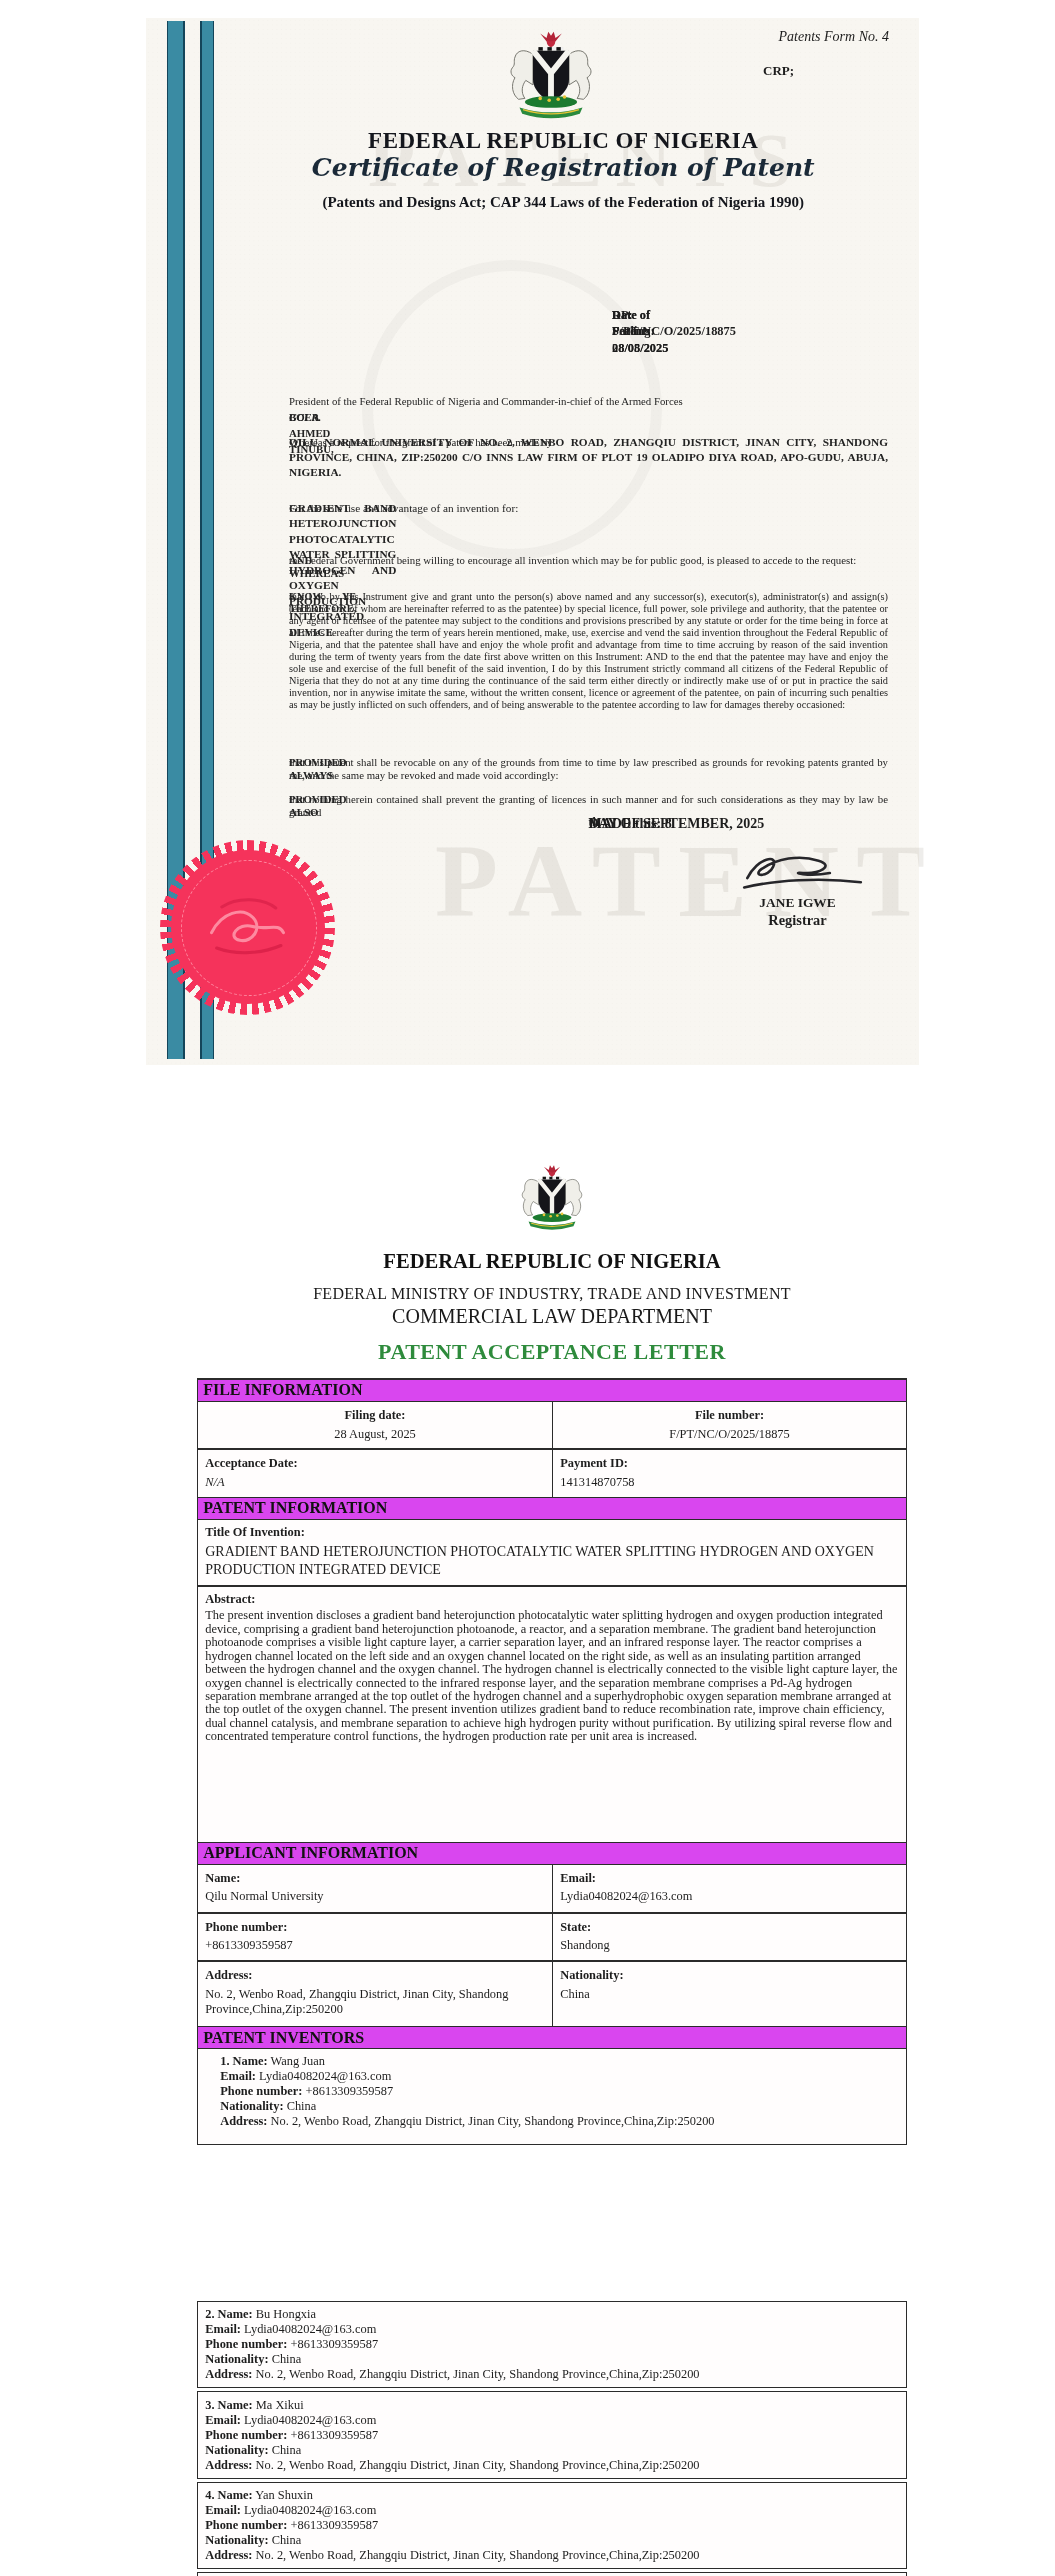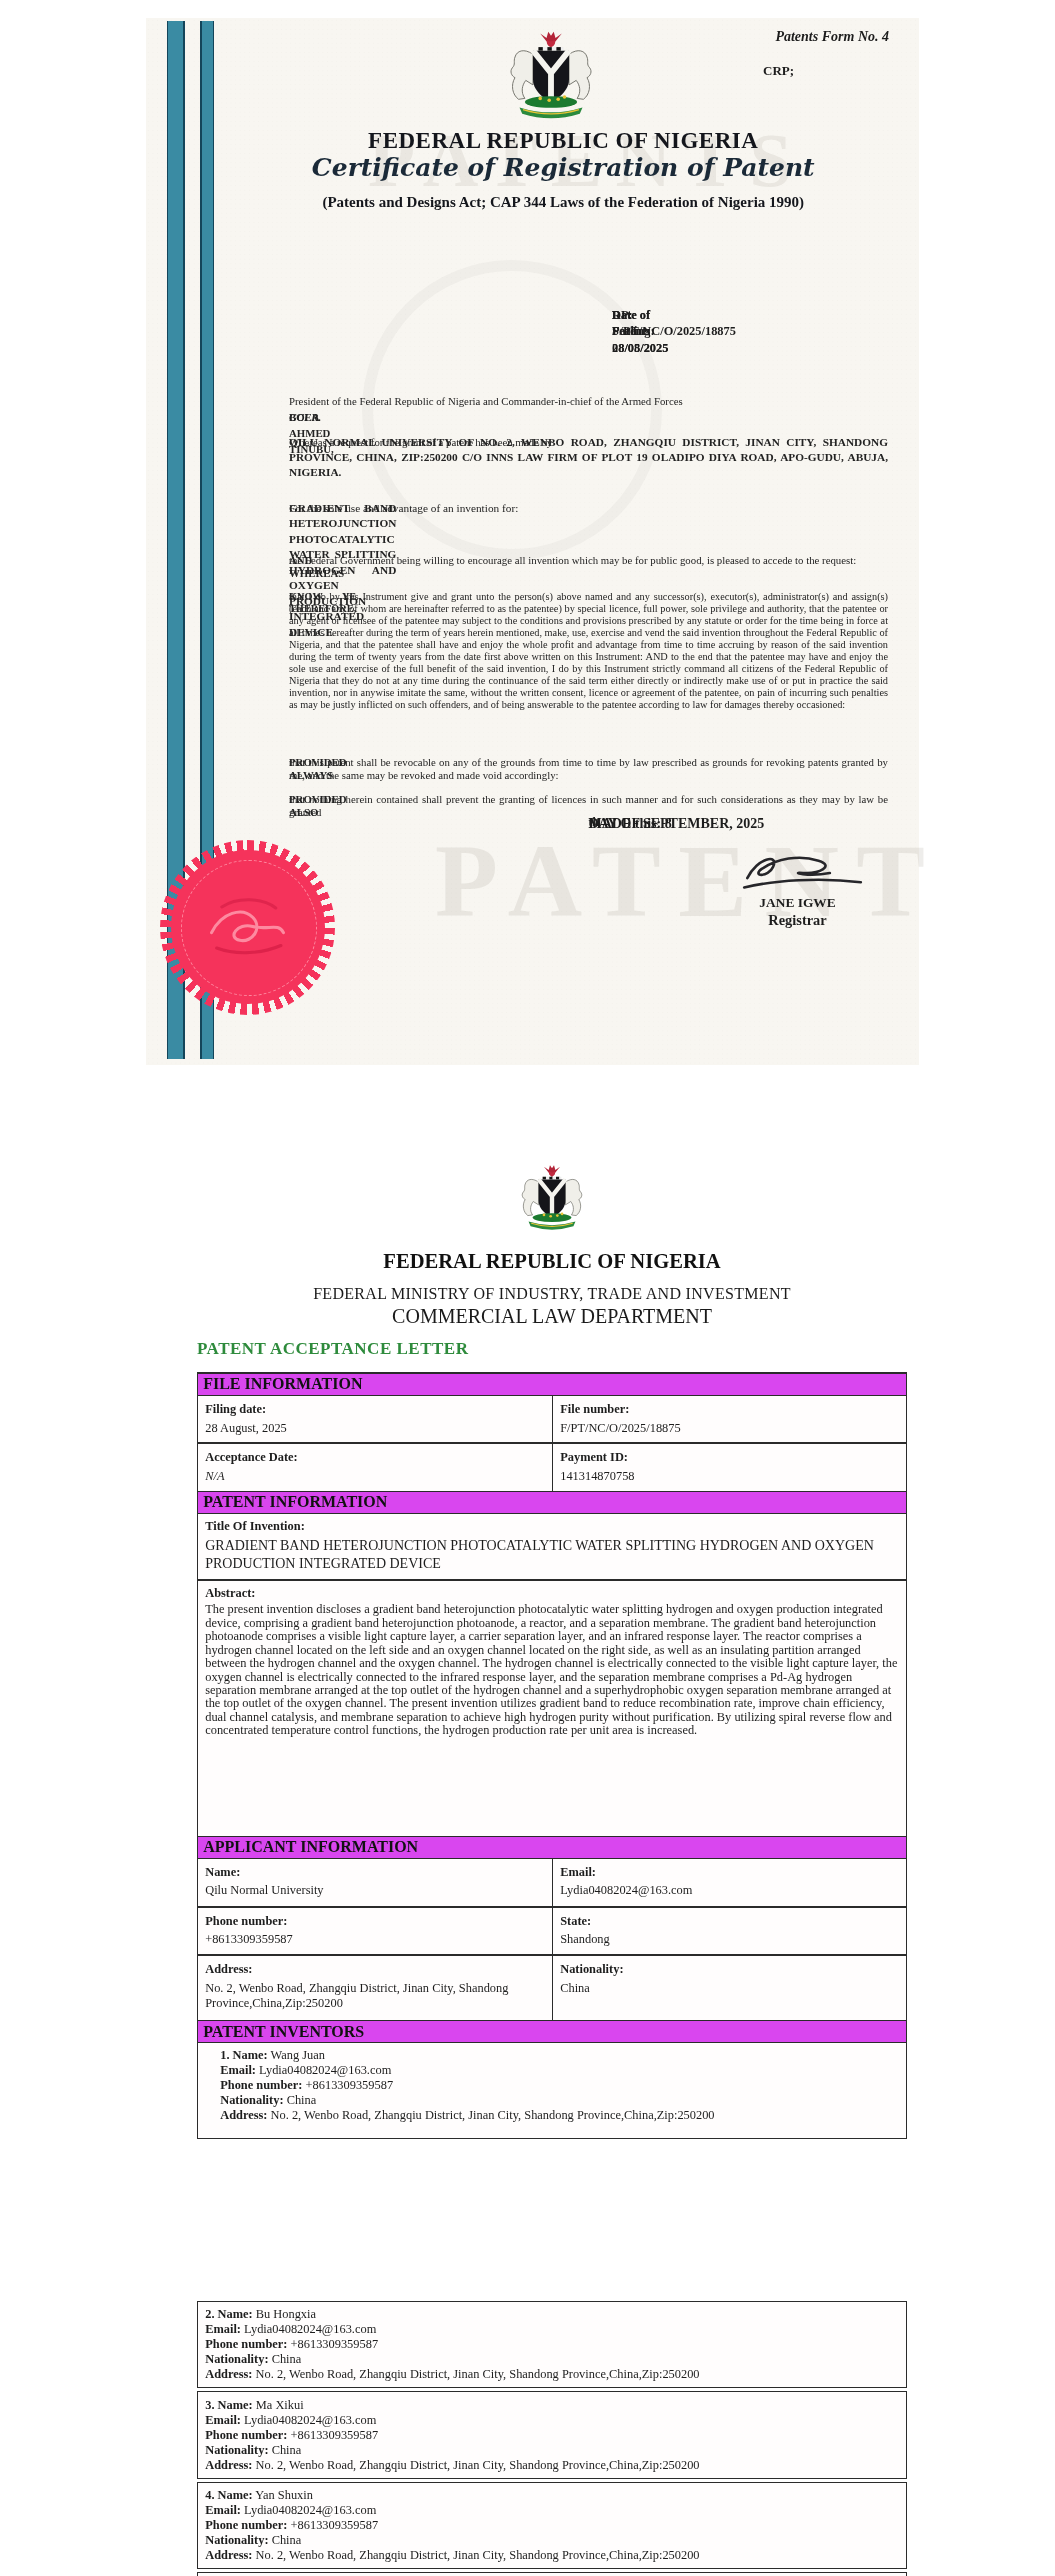--- a/index.html
+++ b/index.html
@@ -10,21 +10,21 @@
   .cert{position:absolute;left:146px;top:17.5px;width:773px;height:1047px;
         background:#f8f6f1;
         background-image:radial-gradient(rgba(90,80,60,0.028) 0.5px, transparent 0.5px);
         background-size:4.6px 4.6px;}
   .cert *{position:absolute;}
   .wm{color:rgba(150,145,130,0.14);font-weight:bold;white-space:nowrap;z-index:0;}
   .wm-circle{border:11.3px solid rgba(120,120,120,0.06);border-radius:50%;z-index:0;}
   .teal-bar{top:3.1px;height:1038px;background:linear-gradient(90deg,#14455a 0 1.5px,#3a8ba3 1.5px calc(100% - 1.5px),#14455a calc(100% - 1.5px));z-index:1;}
   .bar-a{left:20.6px;width:18px;}
   .bar-b{left:54px;width:14.4px;}
-  .formno{top:11.3px;right:30px;font-size:14px;font-weight:bold;font-style:italic;z-index:2;}
+  .formno{top:11.3px;right:30px;font-size:14px;font-weight:normal;font-style:italic;z-index:2;}
   .crp{top:45px;left:617px;font-size:13px;font-weight:bold;z-index:2;}
   .coat1{left:346px;top:12.4px;width:118px;height:90px;z-index:2;}
   .cert-head{left:77px;right:15.5px;text-align:center;z-index:2;}
   .h-country{top:110px;font-size:23px;font-weight:bold;letter-spacing:0.5px;color:#14161c;}
   .h-script{top:135px;font-size:25px;font-style:italic;font-weight:bold;color:#1b2a38;font-family:"DejaVu Serif",serif;}
   .h-act{top:176px;font-size:15px;font-weight:bold;color:#14161c;}
   .rp-block{left:466px;top:289px;font-size:12.4px;font-weight:bold;line-height:16.5px;z-index:2;}
   .body-par{left:143px;width:599px;text-align:justify;z-index:2;font-size:10.8px;color:#232323;}
   .p1{top:375px;line-height:16px;text-align:left;}
   .p2{top:417px;font-size:11.3px;line-height:15px;font-weight:bold;}
@@ -44,40 +44,40 @@
   .seal-ring{position:absolute;left:20.6px;top:20.6px;width:134px;height:134px;border-radius:50%;border:1.5px dashed rgba(255,150,170,0.85);}
   .seal-emboss{position:absolute;left:31px;top:31px;width:113px;height:113px;}
 
   
   .page2{position:absolute;left:197px;top:1162px;width:710px;}
   .page3{position:absolute;left:197px;top:2301px;width:710px;}
   .coat2-wrap{width:82px;height:67px;margin:2.1px auto 0 auto;}
   .l-country{margin-top:18.5px;text-align:center;font-size:20.6px;font-weight:bold;color:#111;}
   .l-ministry{margin-top:12.4px;text-align:center;font-size:16px;letter-spacing:0.3px;color:#1a1a1a;}
   .l-dept{margin-top:2.1px;text-align:center;font-size:20px;color:#1a1a1a;}
-  .l-green{margin-top:11.3px;font-size:17px;font-weight:bold;color:#2e8b3c;letter-spacing:0.5px;}
+  .l-green{margin-top:11.3px;text-align:center;font-size:22px;font-weight:bold;color:#2e8b3c;letter-spacing:0.5px;}
   .tbl{border:1.5px solid #2b2b2b;background:#fffdfd;}
   .tbl-main{margin-top:12.4px;}
   .sec-header{background:#d946ef;border-top:1px solid #2b2b2b;border-bottom:1px solid #2b2b2b;
               font-weight:bold;font-size:16px;padding:1.5px 5.2px;color:#111;}
   .trow{padding:5.2px 7.2px;}
   .trow + .trow{border-top:2.1px double #2b2b2b;}
   .sec-header + .trow{border-top:none;}
   .cols{display:flex;padding:0;}
   .tcell{width:50%;box-sizing:border-box;padding:6.2px 7.2px;}
   .tcell + .tcell{border-left:1px solid #2b2b2b;}
   .lbl{font-weight:bold;font-size:12.4px;line-height:15.5px;}
   .val{font-size:12.4px;line-height:15.5px;margin-top:3.1px;}
   .italic{font-style:italic;}
   .abstract-body{font-size:12.4px;line-height:13.4px;margin-top:2.1px;text-align:left;}
   .caps-val{font-size:14px;line-height:17.5px;margin-top:3.1px;}
   .inv-line{font-size:12.4px;line-height:15px;}
   .inv-line b{font-weight:bold;}
   .tbl.inv{margin-bottom:3.1px;min-height:86px;box-sizing:border-box;}
-  .r-h84{min-height:43px;box-sizing:border-box;}
+  .r-h84{min-height:43px;box-sizing:border-box;text-align:center;}
   .r-h80{min-height:41px;box-sizing:border-box;}
   .r-title{min-height:65px;box-sizing:border-box;}
   .r-h94{min-height:48px;box-sizing:border-box;}
   .r-abs{min-height:257px;box-sizing:border-box;}
   .r-h92{min-height:47px;box-sizing:border-box;}
   .r-h86{min-height:44px;box-sizing:border-box;}
   .r-addr{min-height:66px;box-sizing:border-box;}
   .r-inv1{min-height:95px;box-sizing:border-box;margin-left:15px;}
 </style>
 </head>

